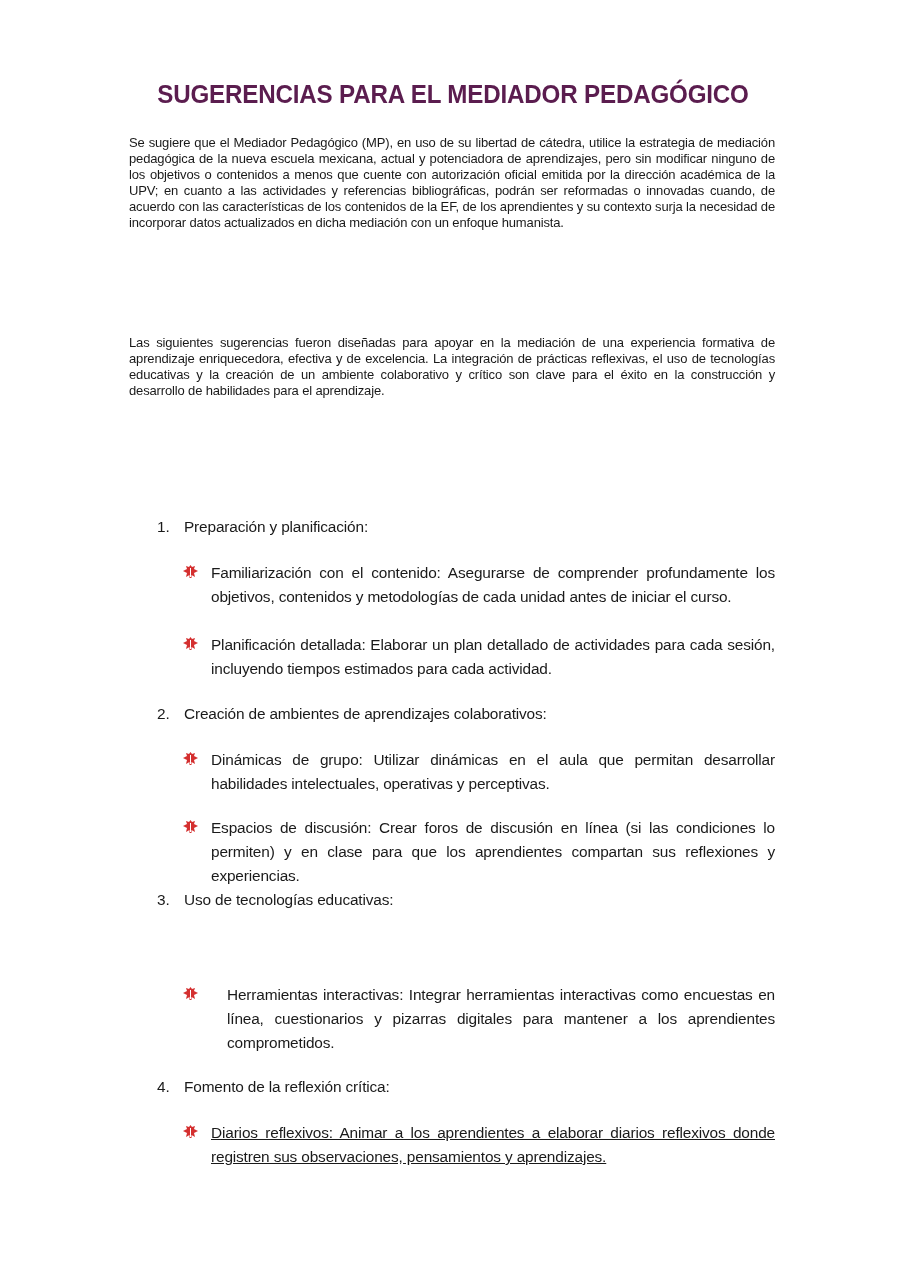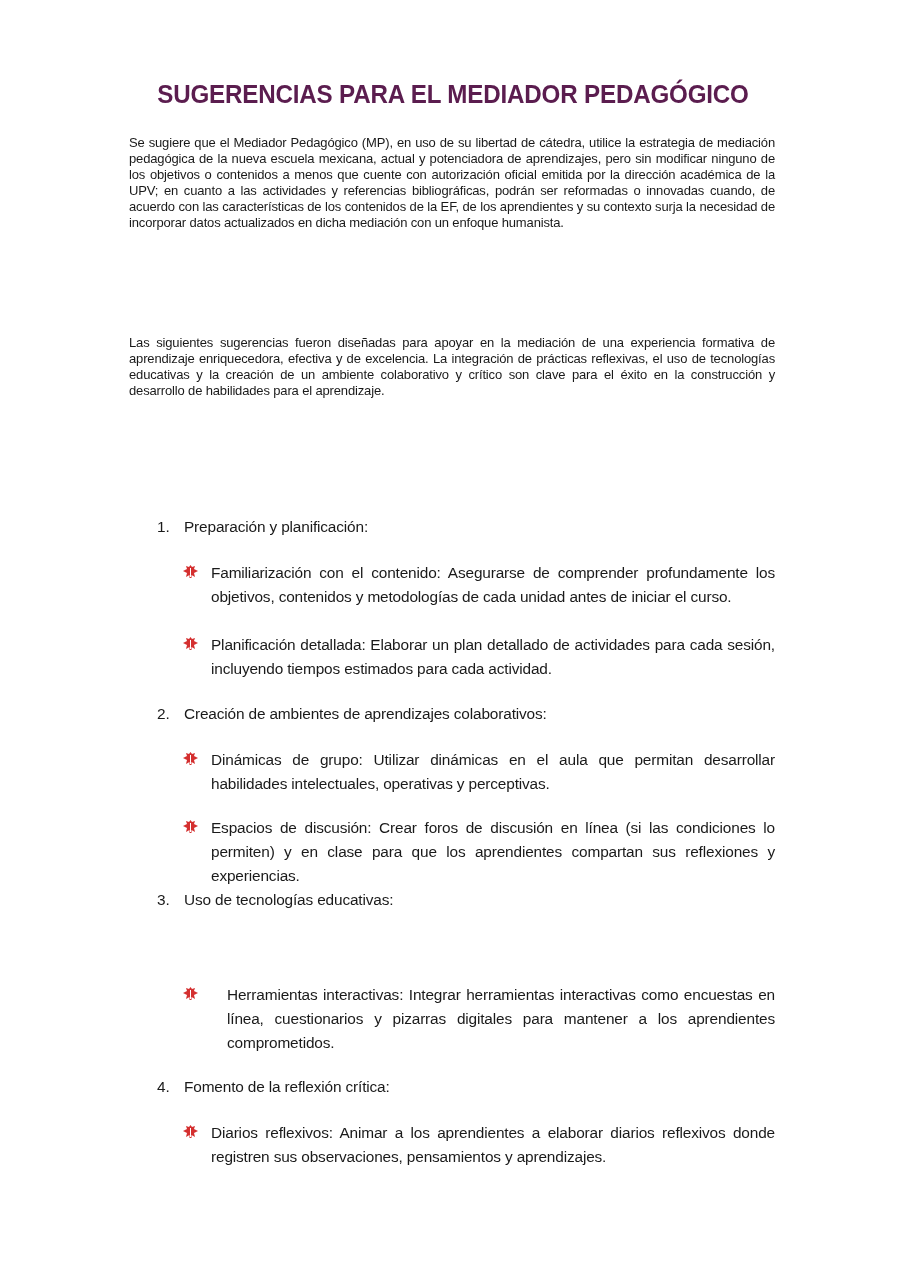--- a/index.html
+++ b/index.html
@@ -156,21 +156,21 @@
           <rect x="7" y="3" width="1" height="9" fill="#ffffff"></rect>
         </svg>
     </span>
     <p class="bullet-text">Herramientas interactivas: Integrar herramientas interactivas como encuestas en línea, cuestionarios y pizarras digitales para mantener a los aprendientes comprometidos.</p>
   </div>
 
   <div class="item-head" style="top:1075px;">
     <span class="item-num">4.</span>
     <span>Fomento de la reflexión crítica:</span>
   </div>
-  <div class="bullet" style="top:1121px;">
+  <div class="bullet" style="top:1121px;text-decoration:underline;">
     <span class="bullet-icon">
       <svg viewBox="0 0 15 13">
           <path d="M7.5 0 L9 2 L12 1 L11 4 L15 6 L11 8 L12 12 L8.5 10 L8.5 13 L6.5 13 L6.5 10 L3 12 L4 8 L0 6 L4 4 L3 1 L6 2 Z" fill="#d42f2f"></path>
           <rect x="7" y="3" width="1" height="9" fill="#ffffff"></rect>
         </svg>
     </span>
     <p class="bullet-text">Diarios reflexivos: Animar a los aprendientes a elaborar diarios reflexivos donde registren sus observaciones, pensamientos y aprendizajes.</p>
   </div>
 
 </div>

